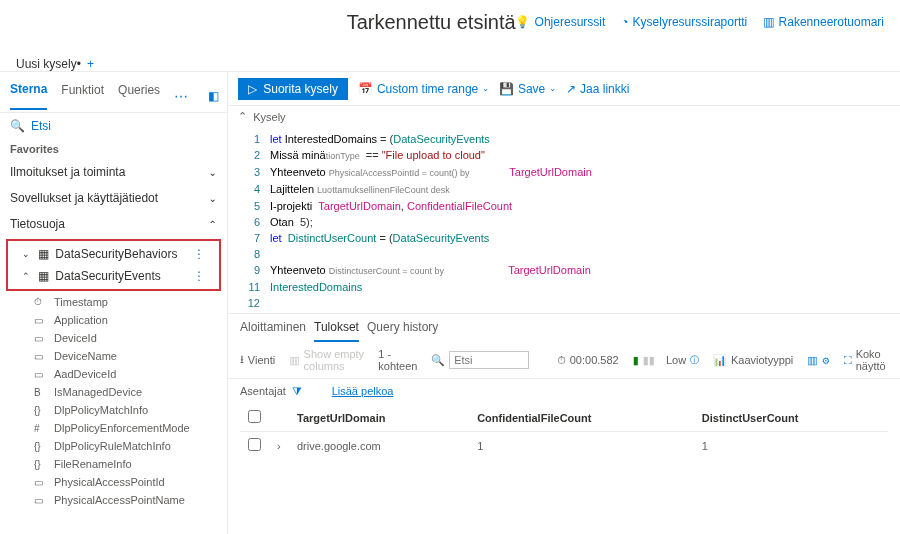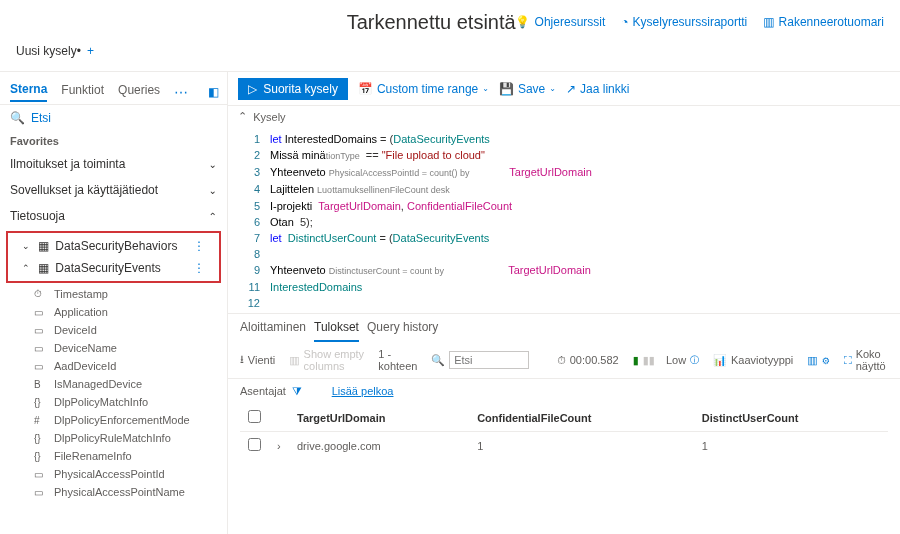--- a/index.html
+++ b/index.html
@@ -3,31 +3,31 @@
 <meta charset="utf-8">
 <style>
 * { box-sizing: border-box; margin: 0; padding: 0; font-family: "Segoe UI", Arial, sans-serif; }
 body { width: 900px; height: 534px; overflow: hidden; font-size: 12px; color: #323130; background: #fff; }
 
 .header { display: flex; align-items: center; padding: 8px 16px; height: 44px; }
 .header h1 { font-size: 20px; font-weight: 400; flex: 1; text-align: right; }
 .header .links { display: flex; gap: 16px; font-size: 12px; }
 .header .links a { color: #0078d4; text-decoration: none; display: flex; align-items: center; gap: 4px; }
 
-.tabbar { display: flex; align-items: flex-start; padding: 0 16px; height: 28px; border-bottom: 1px solid #edebe9; }
+.tabbar { display: flex; align-items: flex-end; padding: 0 16px; height: 28px; border-bottom: 1px solid #edebe9; }
 .tabbar .newq { font-size: 12px; color: #323130; }
 .tabbar .plus { color: #0078d4; margin-left: 6px; cursor: pointer; }
 
 .main { display: flex; height: 462px; }
 
 .sidebar { width: 228px; border-right: 1px solid #edebe9; overflow-y: auto; padding: 4px 0 4px 0; position: relative; }
 .sidebar::-webkit-scrollbar { width: 6px; }
 .sidebar::-webkit-scrollbar-thumb { background:#c8c6c4; }
 .side-tabs { display: flex; gap: 14px; padding: 6px 10px 2px; font-size: 12px; border-bottom: 1px solid #edebe9; align-items:center;}
-.side-tabs .tab { color: #605e5c; cursor: pointer; padding-bottom:4px;}
+.side-tabs .tab { color: #605e5c; cursor: pointer; padding-bottom:12px;}
 .side-tabs .tab.active { color: #0078d4; border-bottom: 2px solid #0078d4; font-weight:600;}
 .side-tabs .dots { color:#0078d4; margin-left:auto; font-size:14px; cursor:pointer;}
 .search-row { display:flex; align-items:center; gap:6px; padding:6px 10px; color:#0078d4; font-size:12px; }
 .fav { padding: 4px 10px; font-size:11px; color:#605e5c; font-weight:600; }
 .section { display:flex; align-items:center; padding:6px 10px; font-size:12px; color:#323130; cursor:pointer; }
 .section .chev { margin-left:auto; font-size:10px; }
 .redbox { border:2px solid #d13438; margin: 2px 6px; padding:2px 0;}
 .table-item { display:flex; align-items:center; gap:6px; padding:4px 14px; font-size:12px; color:#323130; cursor:pointer;}
 .table-item .chev { font-size:9px; width:10px; }
 .table-item .dots { margin-left:auto; color:#0078d4; font-size:12px;}

